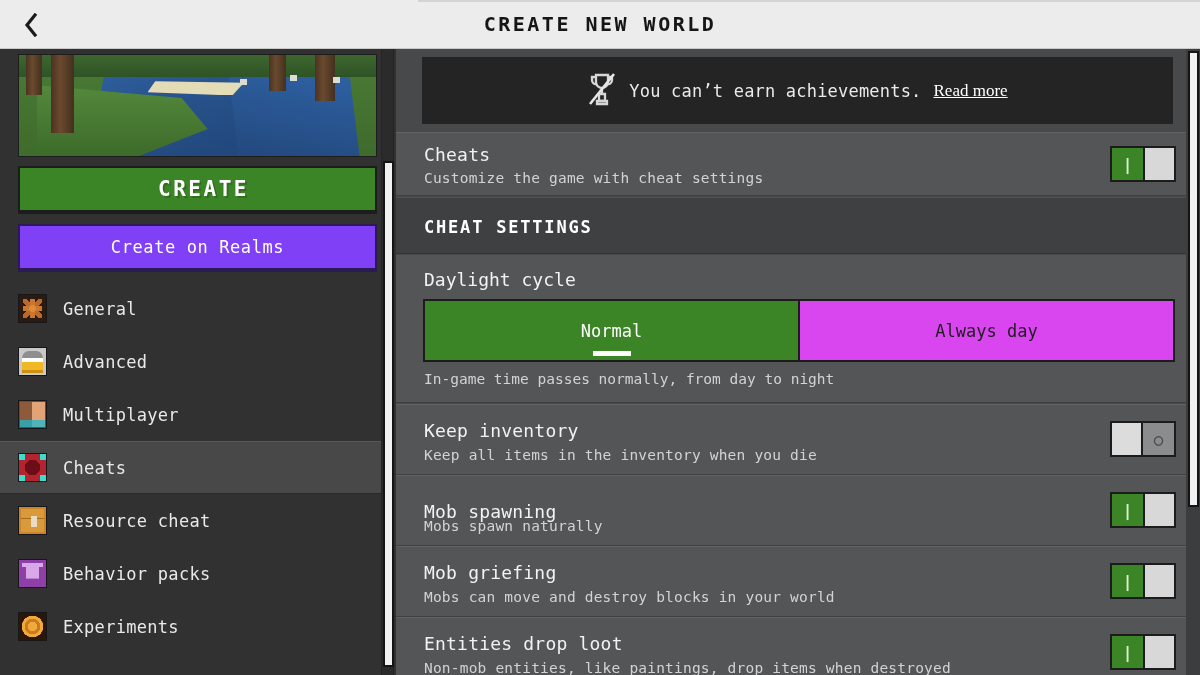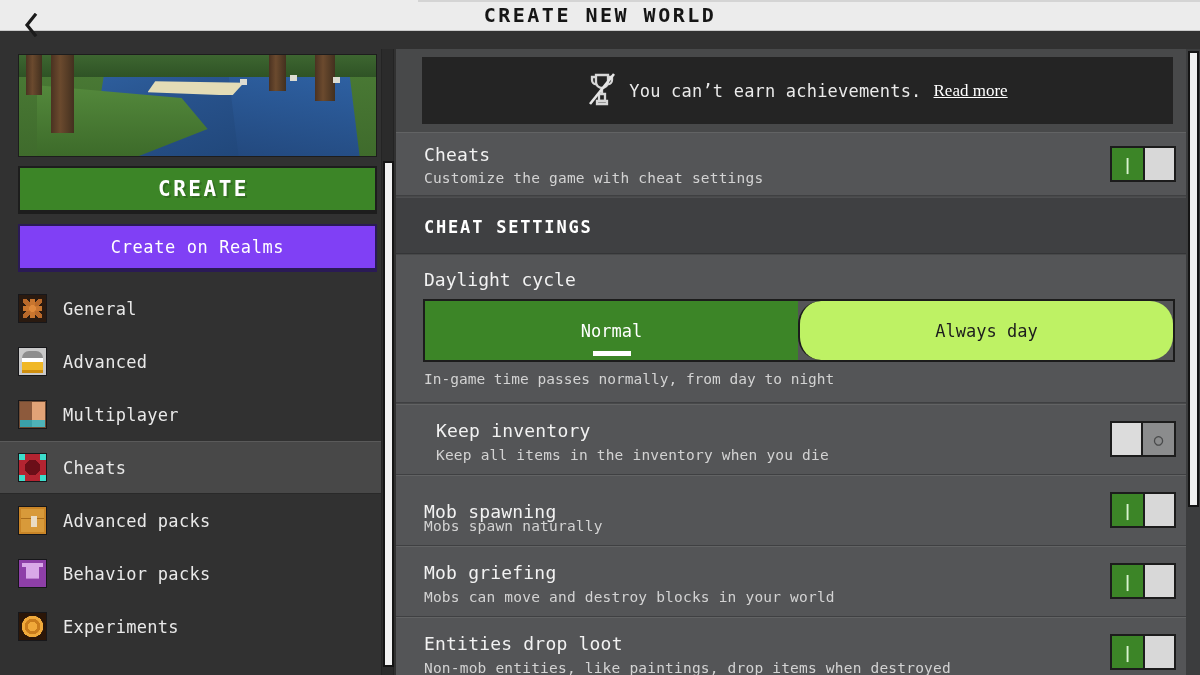--- a/index.html
+++ b/index.html
@@ -13,21 +13,21 @@
 
   #app {
     position: relative;
     width: 1200px; height: 675px;
     background: #313131;
   }
 
   
   .topbar {
     position: absolute; left: 0; top: 0;
-    width: 1200px; height: 31px;
+    width: 1200px; height: 49px;
     background: #ececec;
     border-bottom: 1px solid #c9c9c9;
     display: flex; align-items: center;
   }
   .topbar-seam {
     position: absolute; left: 418px; top: 0;
     width: 845px; height: 2px;
     background: #d4d4d4;
   }
   .back-btn {
@@ -335,21 +335,21 @@
     font-family: "DejaVu Sans Mono", monospace;
     font-size: 17px;
     cursor: pointer;
   }
   .seg-opt.active { background:#3c8527; color:#ffffff; }
   .seg-opt.active::after {
     content:""; position:absolute; bottom:4px; left:50%;
     transform: translateX(-50%);
     width: 38px; height: 5px; background:#ffffff;
   }
-  .seg-opt.inactive { background:#bef264; color:#1d1d1d; border-left:2px solid #1c1c1c;border-radius:23px; }
+  .seg-opt.inactive { background:#d946ef; color:#1d1d1d; border-left:2px solid #1c1c1c; }
   .seg-help {
     position: absolute; left: 28px; top: 116px;
     font-family: "DejaVu Sans Mono", monospace;
     font-size: 14.5px; color: #d3d3d3;
   }
 
   .sb-right {
     position: absolute; left: 1186px; top: 49px;
     width: 14px; height: 626px;
     background: #3c3d3e;
@@ -423,21 +423,21 @@
         <span class="nav-label">Multiplayer</span>
       </div>
 
       <div class="nav-item selected">
         <span class="nav-ico ico-cheats"></span>
         <span class="nav-label">Cheats</span>
       </div>
 
       <div class="nav-item">
         <span class="nav-ico ico-resource"></span>
-        <span class="nav-label">Advanced packs</span>
+        <span class="nav-label">Resource cheat</span>
       </div>
 
       <div class="nav-item">
         <span class="nav-ico ico-behavior"></span>
         <span class="nav-label">Behavior packs</span>
       </div>
 
       <div class="nav-item">
         <span class="nav-ico ico-experiments"></span>
         <span class="nav-label">Experiments</span>
@@ -487,21 +487,21 @@
 
     <div class="seg-block" style="top:206px;height:148px;text-align:center;">
       <div class="seg-label">Daylight cycle</div>
       <div class="seg-control">
         <div class="seg-opt active">Normal</div>
         <div class="seg-opt inactive">Always day</div>
       </div>
       <div class="seg-help">In-game time passes normally, from day to night</div>
     </div>
 
-    <div class="row" style="top:355px;height:71px;padding-left:12px;">
+    <div class="row" style="top:355px;height:71px;">
       <div class="row-inner">
         <div class="row-title" style="top:15px;">Keep inventory</div>
         <div class="row-desc" style="top:42px;">Keep all items in the inventory when you die</div>
         <div class="toggle off" style="right:24px;top:16px;">
           <span class="seg a"></span>
           <span class="seg b">○</span>
         </div>
       </div>
     </div>
 

